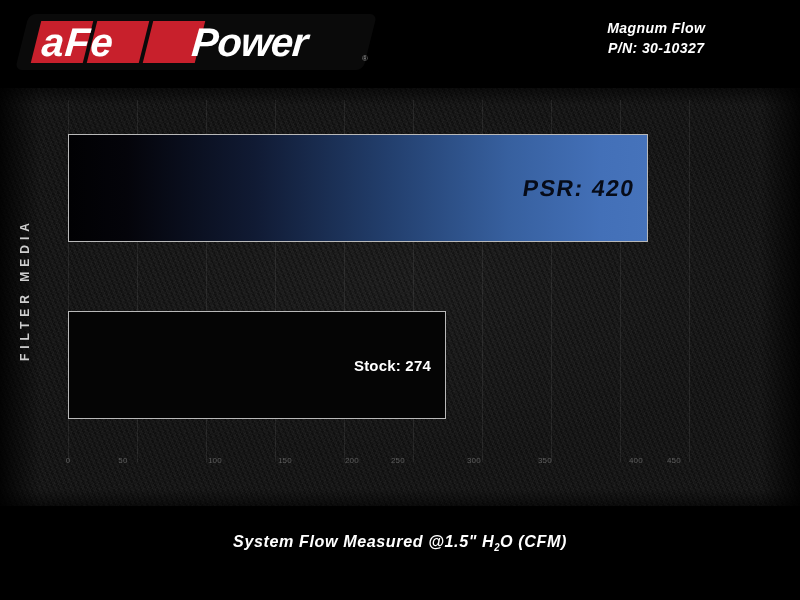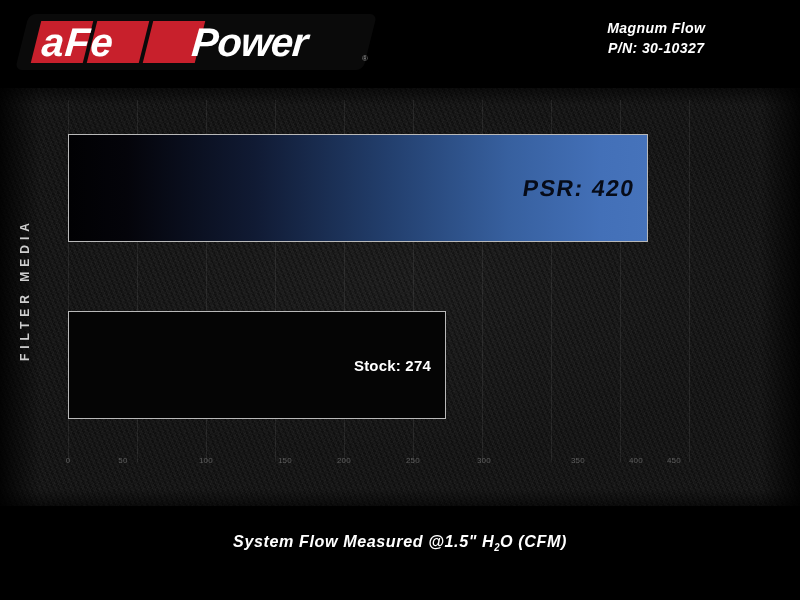--- a/index.html
+++ b/index.html
@@ -279,26 +279,26 @@
     </div>
 
     <div class="bar bar-stock" style="width:378px">
       <span class="bar-label-stock">Stock: 274</span>
     </div>
   </div>
 
   <div class="axis-ticks">
     <span class="tick" style="left:0px">0</span>
     <span class="tick" style="left:55px">50</span>
-    <span class="tick" style="left:138px">100</span>
+    <span class="tick" style="left:147px">100</span>
     <span class="tick" style="left:217px">150</span>
-    <span class="tick" style="left:276px">200</span>
-    <span class="tick" style="left:345px">250</span>
-    <span class="tick" style="left:416px">300</span>
-    <span class="tick" style="left:510px">350</span>
+    <span class="tick" style="left:284px">200</span>
+    <span class="tick" style="left:330px">250</span>
+    <span class="tick" style="left:406px">300</span>
+    <span class="tick" style="left:477px">350</span>
     <span class="tick" style="left:568px">400</span>
     <span class="tick" style="left:606px">450</span>
   </div>
 
   <div class="caption">
     <span>System</span>
     <span>Flow</span>
     <span>Measured</span>
     <span>@1.5"</span>
     <span>H</span><sub>2</sub><span>O</span>

